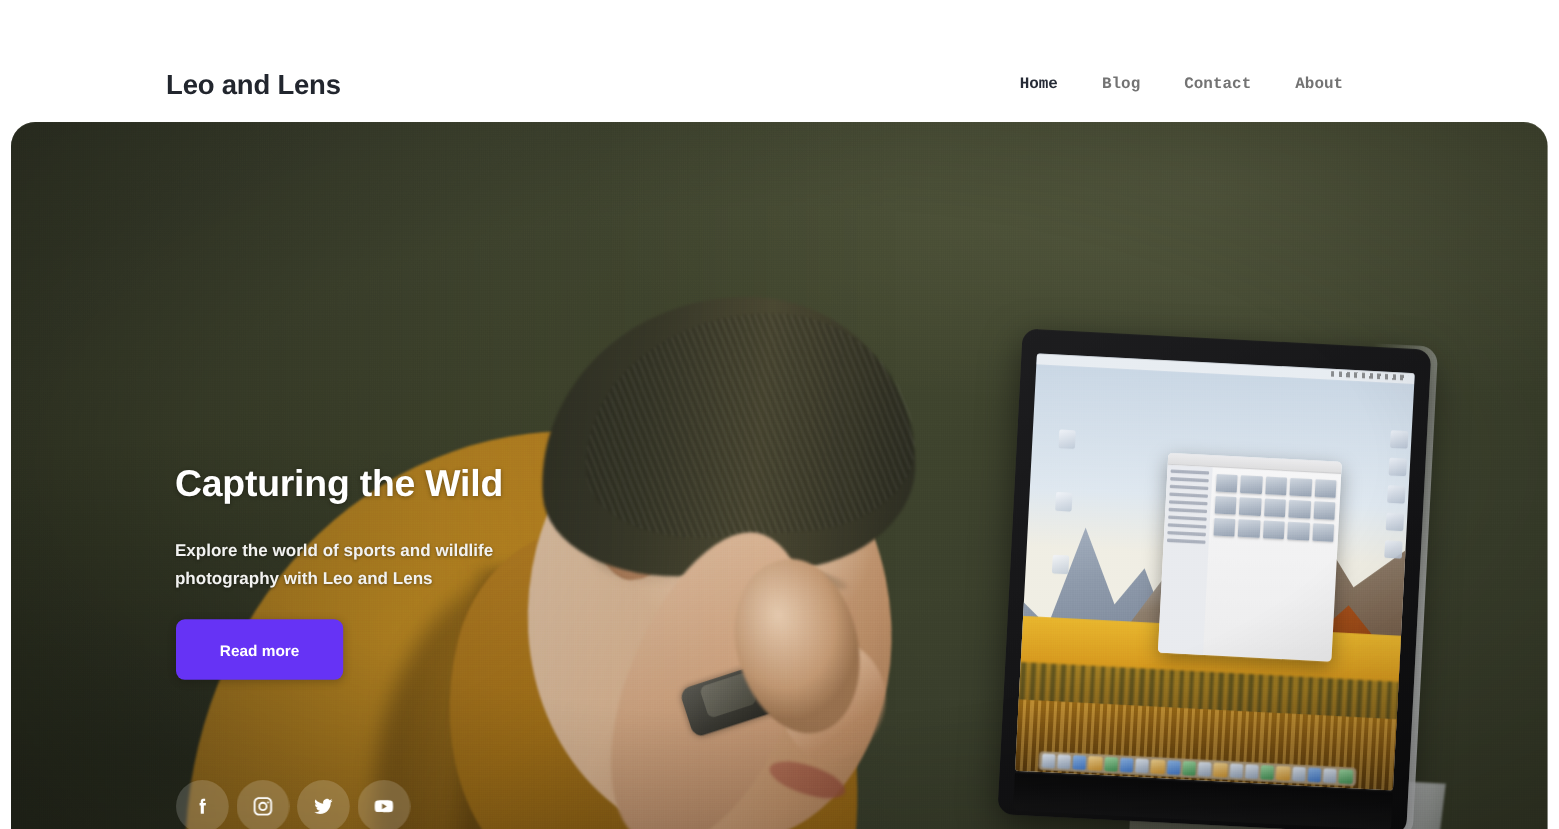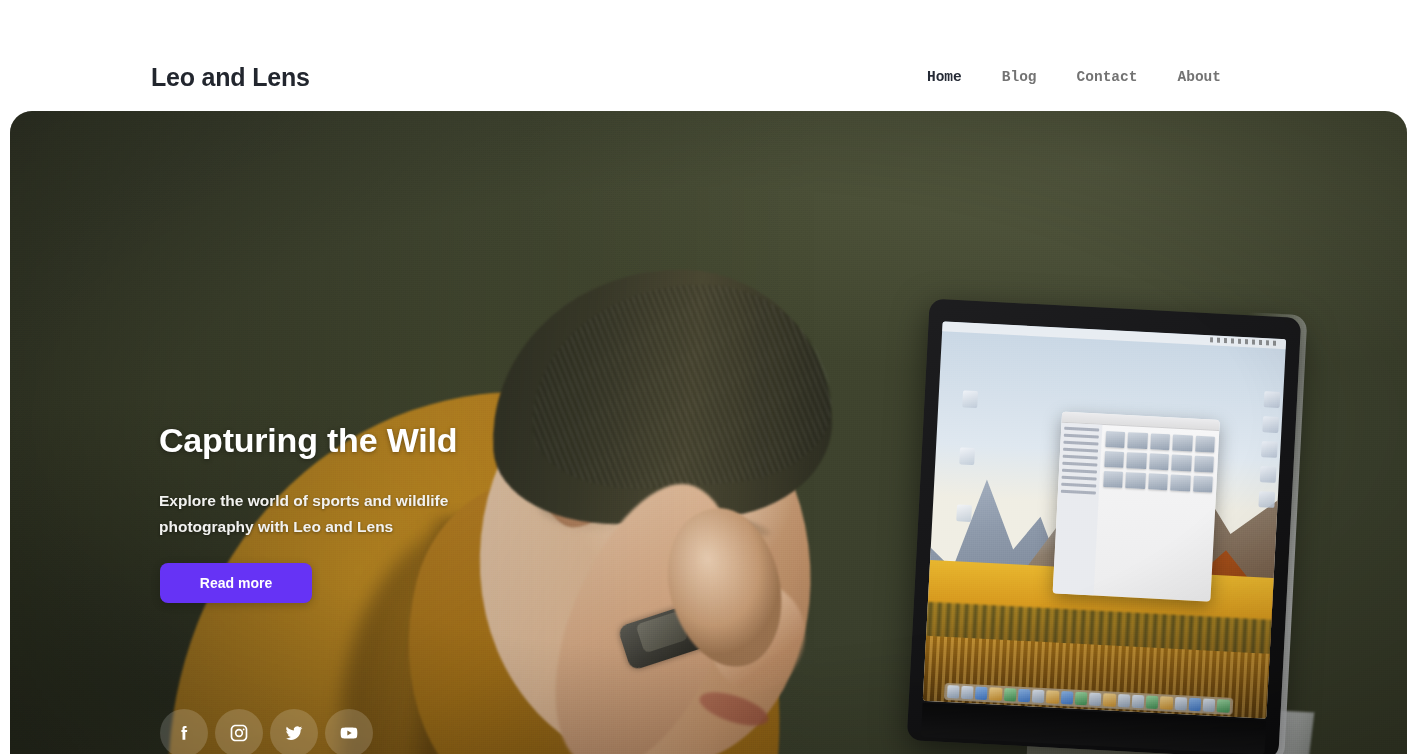--- a/index.html
+++ b/index.html
@@ -451,21 +451,21 @@
   }
   .hero-sub {
     position:absolute; left:10px; top:377px;
     width:312px;
     font-size:15.5px; font-weight:700; color:#f2f2f0;
     line-height:1.68;
     text-shadow:0 1px 3px rgba(0,0,0,.4);
   }
   .cta-button {
     position:absolute; left:11px; top:452px;
-    width:152px; height:40px;
+    width:152px; height:55px;
     background:#6633f5;
     color:#ffffff;
     border:none; border-radius:8px;
     font-family:"Liberation Sans", sans-serif;
     font-size:14px; font-weight:700;
     cursor:pointer;
     box-shadow:0 2px 8px rgba(0,0,0,.22);
   }
 
   .social-row {

